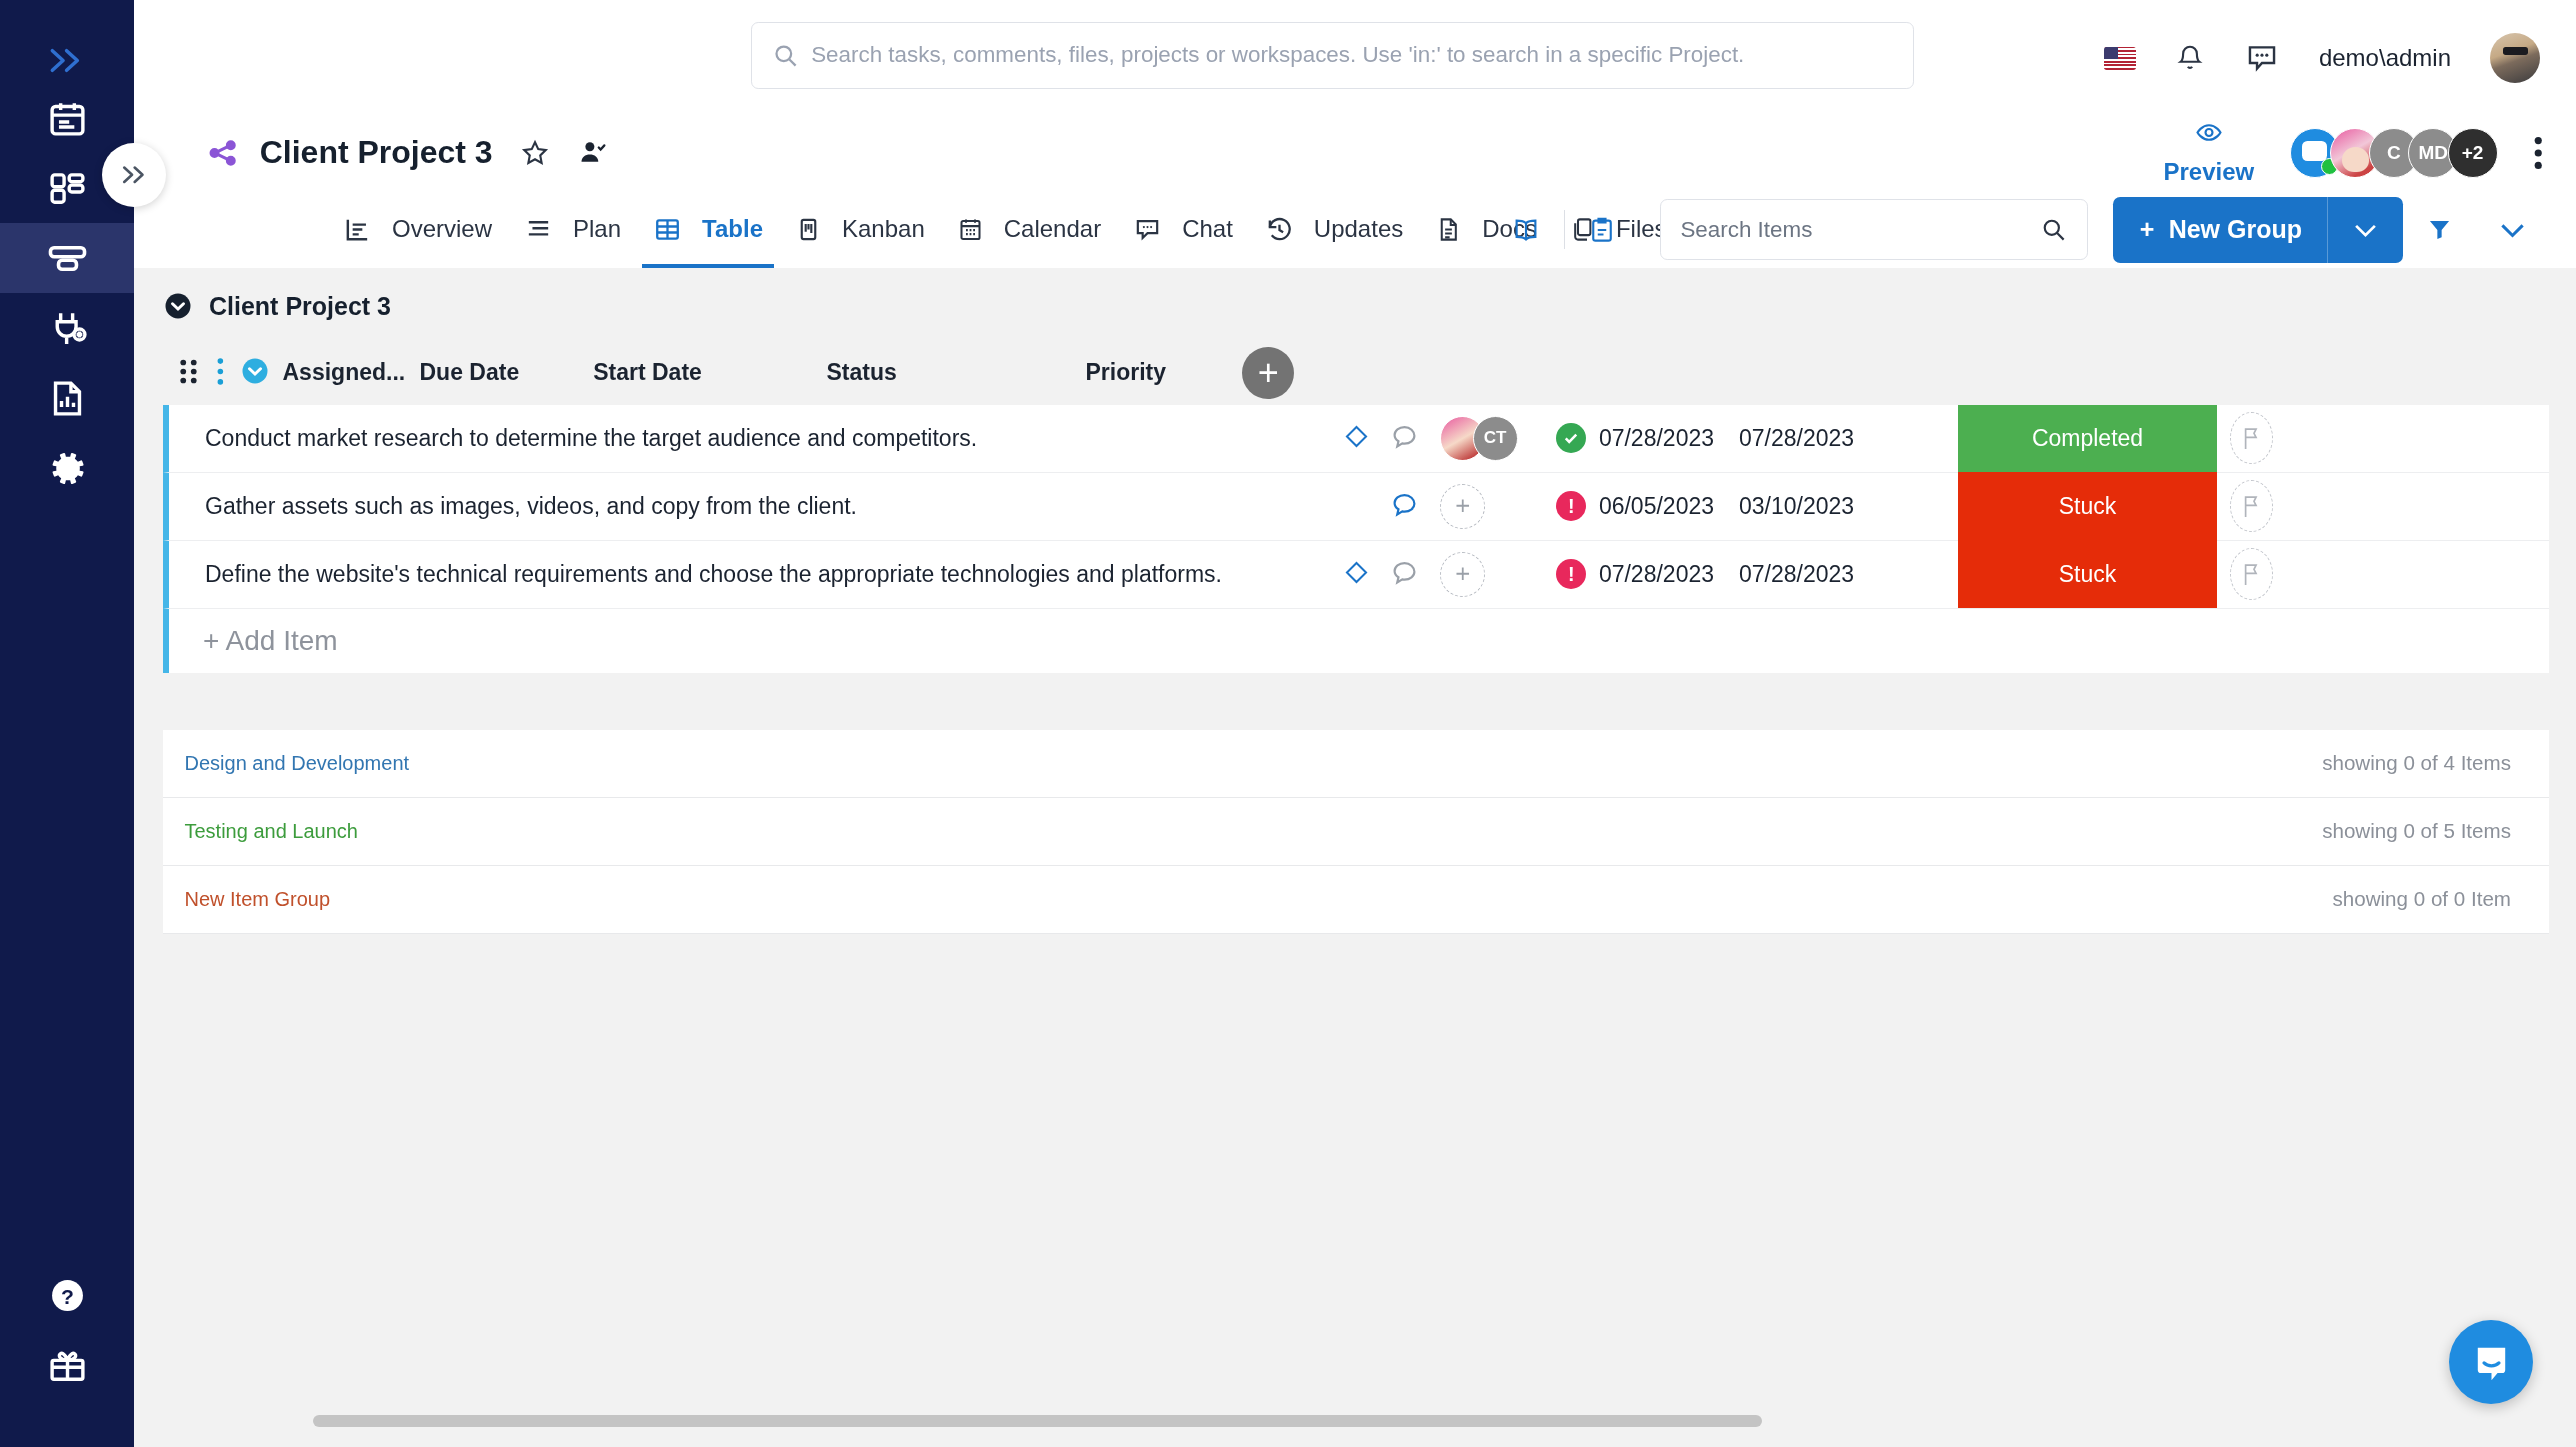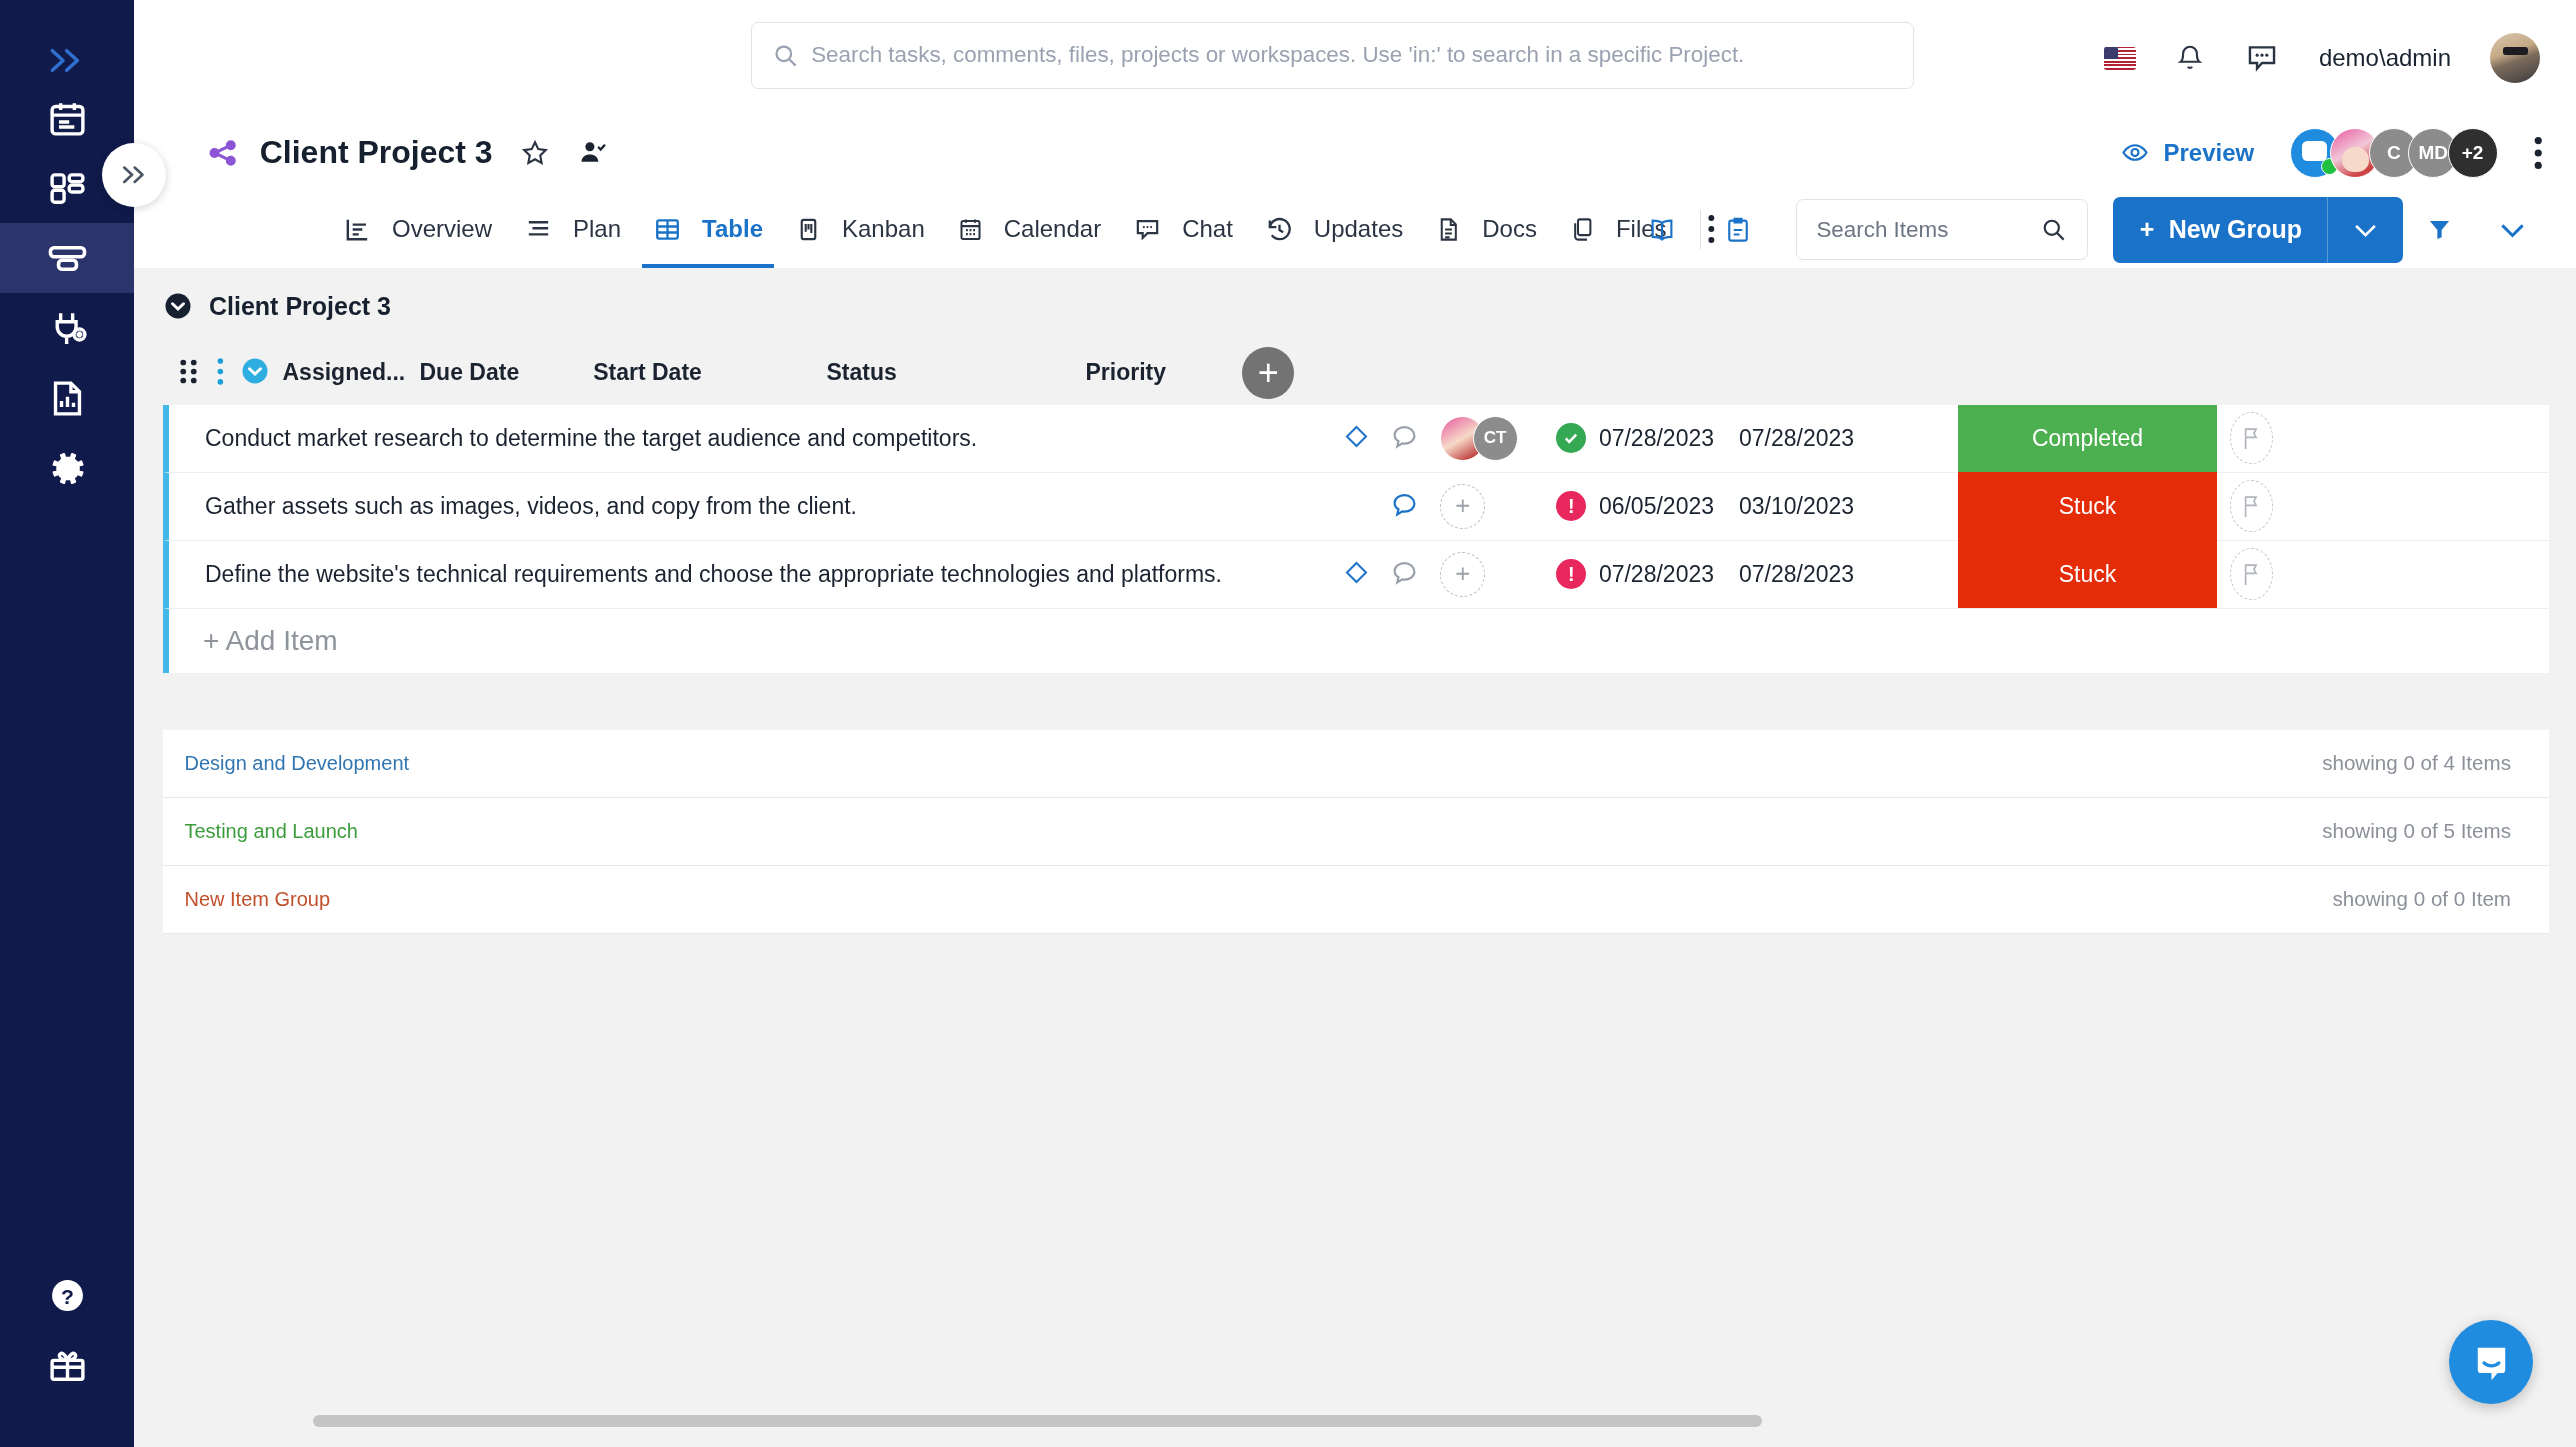--- a/index.html
+++ b/index.html
@@ -76,21 +76,21 @@
     background: #fff; display: flex; align-items: center; padding-left: 72px;
   }
   #projtitle { font-size: 32px; font-weight: bold; color: #16202e; margin-left: 19.7px; }
   .hdr-ico { margin-left: 27px; cursor: pointer; display: flex; }
   #projhead-right {
     position: absolute; right: 32px; top: 0; height: 73px; display: flex;
     align-items: center; gap: 0;
   }
   #preview-btn {
     display: flex; align-items: center; gap: 12.5px; color: #1a73c8;
-    font-size: 24px; font-weight: bold; cursor: pointer; margin-right: 36px;
+    font-size: 24px; font-weight: bold; cursor: pointer; margin-right: 36px; flex-direction: column;
   }
   .av-stack { display: flex; align-items: center; }
   .av-stack > * { margin-left: -10.7px; }
   .av-stack > *:first-child { margin-left: 0; }
   .av {
     width: 50px; height: 50px; border-radius: 50%; position: relative;
     display: flex; align-items: center; justify-content: center;
     color: #fff; font-size: 19px; font-weight: bold; border: 1.8px solid #fff;
   }
   .av.bot { background: #1f8ce0; }
@@ -126,21 +126,21 @@
     content:""; position:absolute; left:5.4px; right:5.4px; bottom:0; height:4.5px; background:#1a73c8;
   }
   #tab-kebab { padding: 0 23px; cursor: pointer; display: flex; align-items: center; }
   #tabbar-right {
     position: absolute; right: 27px; top: 0; height: 79px; display: flex;
     align-items: center; gap: 0;
   }
   .tb-ico { padding: 0 21.5px; cursor: pointer; display: flex; align-items: center; }
   .tb-div { width: 0.9px; height: 39px; background: #dcdfe5; }
   #itemsearch {
-    width: 292px; height: 61px; border: 0.9px solid #dfe2e8; border-radius: 7.2px;
+    width: 428px; height: 61px; border: 0.9px solid #dfe2e8; border-radius: 7.2px;
     display: flex; align-items: center; justify-content: space-between;
     padding: 0 19.7px; margin-left: 21.5px; background: #fff;
   }
   #itemsearch .ph { font-size: 22.4px; color: #6c7583; }
   #newgroup {
     height: 66px; background: #1a73c8; border-radius: 7.2px; color: #fff;
     display: flex; align-items: center; margin-left: 25px; cursor: pointer;
   }
   #newgroup .lbl {
     display: flex; align-items: center; gap: 14.3px; padding: 0 25px 0 27px;

